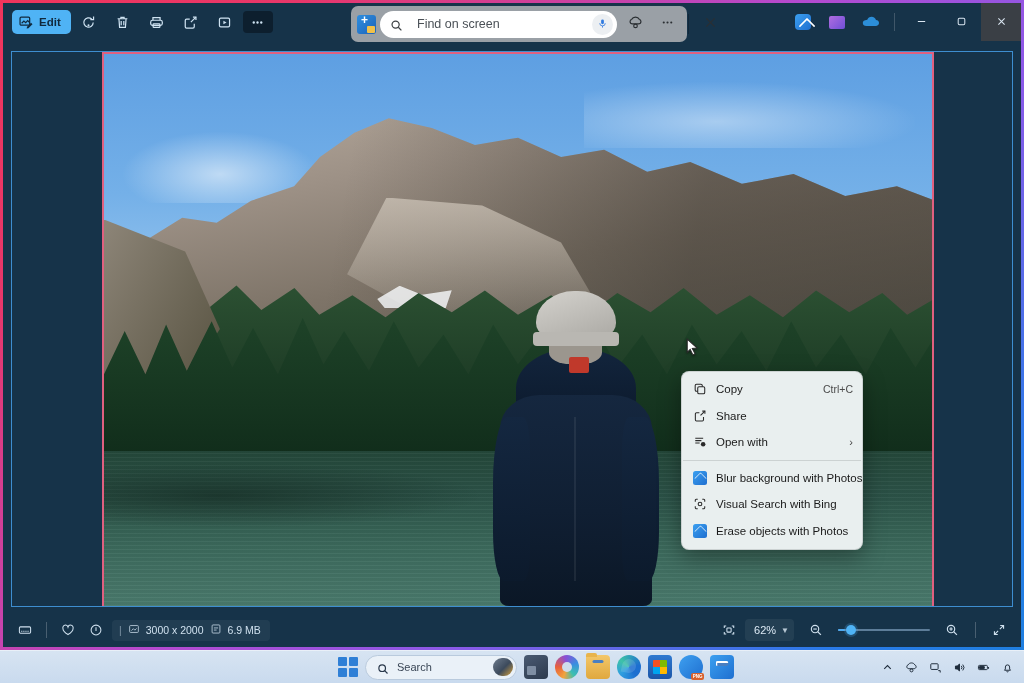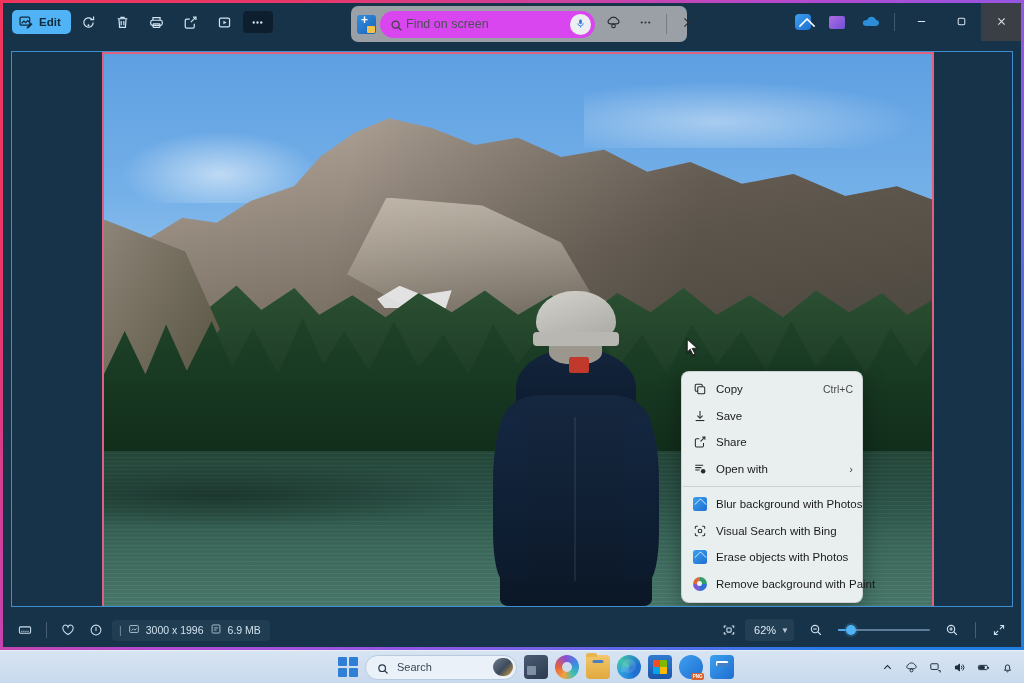--- a/index.html
+++ b/index.html
@@ -61,22 +61,22 @@
   }
   #find-logo:after {
     content: ""; position: absolute; right: 1px; bottom: 1px;
     width: 8px; height: 7px; border-radius: 1px; background: #f2c14a;
   }
   #find-logo:before {
     content: "+"; position: absolute; left: 4px; top: -2px;
     color: #fff; font-size: 12px; font-weight: 700;
   }
   #find-input-wrap {
-    flex: 1 1 auto; height: 27px; background: #d946ef; border-radius: 14px;
-    display: flex; align-items: center; padding: 0 4px 0 10px; gap: 3px;
+    flex: 1 1 auto; height: 27px; background: #ffffff; border-radius: 14px;
+    display: flex; align-items: center; padding: 0 4px 0 10px; gap: 14px;
   }
   #find-input-wrap .mag { width: 13px; height: 13px; color: #3c4043; flex:0 0 auto; }
   #find-field {
     flex: 1 1 auto; border: 0; outline: 0; background: transparent;
     font-family: inherit; font-size: 12.5px; color: #3c4043;
   }
   #find-field::placeholder { color: #4a5056; }
   #mic-btn {
     width: 21px; height: 21px; border-radius: 50%; background: #eceff2;
     display: flex; align-items: center; justify-content: center; cursor: pointer; flex:0 0 auto;
@@ -544,30 +544,20 @@
           <span class="mi-ic">
             <svg viewBox="0 0 16 16" fill="none" stroke="currentColor" stroke-width="1.2">
               <rect x="5.4" y="5.4" width="8" height="8" rx="1.5"></rect>
               <path d="M10.6 5.4V4a1.5 1.5 0 0 0-1.5-1.5H4A1.5 1.5 0 0 0 2.5 4v5.1A1.5 1.5 0 0 0 4 10.6h1.4"></path>
             </svg>
           </span>
           <span class="mi-label">Copy</span>
           <span class="mi-accel">Ctrl+C</span>
         </div>
 
-        <div class="mi">
-          <span class="mi-ic">
-            <svg viewBox="0 0 16 16" fill="none" stroke="currentColor" stroke-width="1.2">
-              <path d="M8 2.4v8"></path>
-                <path d="M5 7.6 8 10.6l3-3"></path>
-                <path d="M3 13.2h10"></path>
-            </svg>
-          </span>
-          <span class="mi-label">Save</span>
-        </div>
 
         <div class="mi">
           <span class="mi-ic">
             <svg viewBox="0 0 16 16" fill="none" stroke="currentColor" stroke-width="1.2">
               <path d="M10.6 2.4h3v3"></path>
                 <path d="M13.6 2.4 8.6 7.4"></path>
               <path d="M12 9v3.3a1.3 1.3 0 0 1-1.3 1.3H4a1.3 1.3 0 0 1-1.3-1.3V5.6A1.3 1.3 0 0 1 4 4.3h3.3"></path>
             </svg>
           </span>
           <span class="mi-label">Share</span>
@@ -604,26 +594,20 @@
           <span class="mi-label">Visual Search with Bing</span>
         </div>
 
         <div class="mi">
           <span class="mi-ic">
               <span class="ic-sq"></span>
             </span>
           <span class="mi-label">Erase objects with Photos</span>
         </div>
 
-        <div class="mi">
-          <span class="mi-ic">
-              <span class="ic-paint"></span>
-            </span>
-          <span class="mi-label">Remove background with Paint</span>
-        </div>
       </div>
 
       <div id="cursor">
         <svg viewBox="0 0 12 18">
             <path d="M1 1l9.2 8.4-4.4.5 2.6 5.1-2 1-2.6-5.2L1 13.6z" fill="#fff" stroke="#2a2a2a" stroke-width="1"></path>
           </svg>
       </div>
     </div>
 
     <div id="statusbar">
@@ -656,21 +640,21 @@
       </div>
 
       <div id="meta-chip">
         <span style="opacity:.5">|</span>
         <span>
           <svg viewBox="0 0 16 16" fill="none" stroke="currentColor" stroke-width="1.2">
             <rect x="2.2" y="3.4" width="11.6" height="9.2" rx="1.2"></rect>
               <path d="M4.6 10.2l2.6-2.6 2 2 2.2-2.4"></path>
           </svg>
         </span>
-        <span>3000 x 1996</span>
+        <span>3000 x 2000</span>
         <span>
           <svg viewBox="0 0 16 16" fill="none" stroke="currentColor" stroke-width="1.2">
             <rect x="2.8" y="2.6" width="10.4" height="10.8" rx="1.2"></rect>
               <path d="M5.2 6.6h5.6M5.2 9.4h3.6"></path>
           </svg>
         </span>
         <span>6.9 MB</span>
       </div>
 
       <div class="sb-right">

